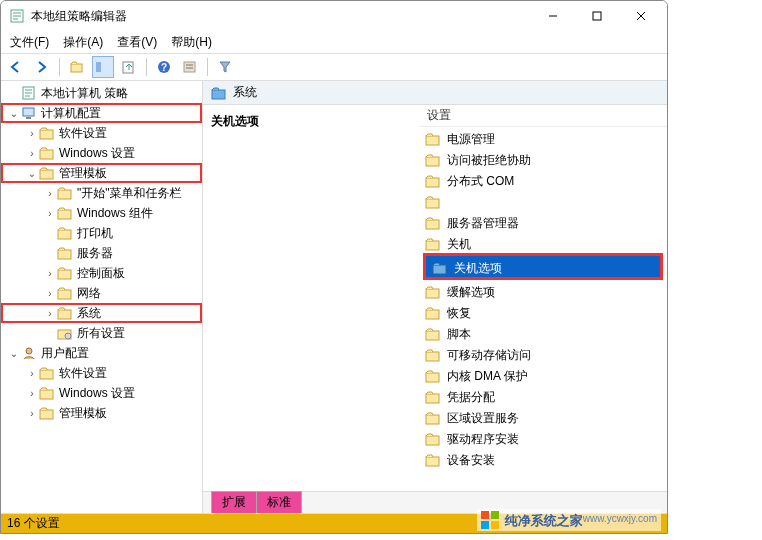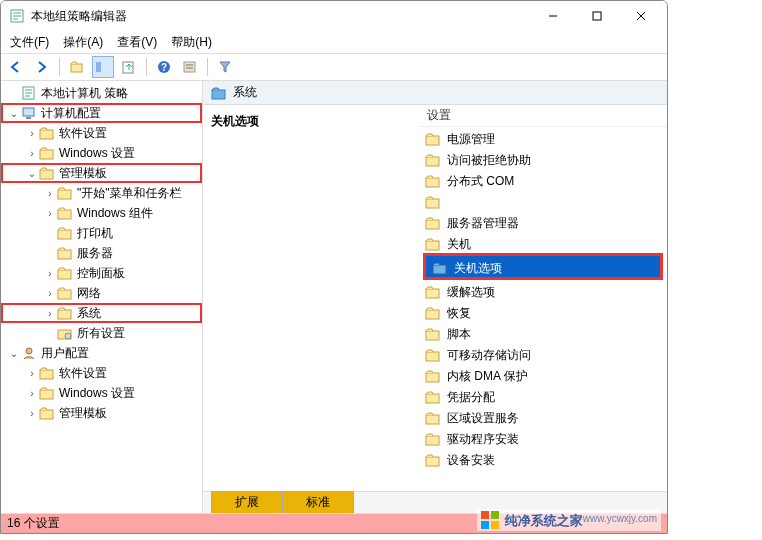--- a/index.html
+++ b/index.html
@@ -27,22 +27,22 @@
 .content-body { flex:1; display:flex; overflow:hidden; position:relative;}
 .left-col { width:216px; padding:8px; }
 .left-col .heading { font-weight:bold; }
 .right-col { flex:1; overflow-y:scroll; overflow-x:hidden; }
 .list-header { height:22px; display:flex; align-items:center; padding: 0 8px; border-bottom:1px solid #eee; color:#333;}
 .list-item { height:21px; display:flex; align-items:flex-end; padding:0 6px; gap:6px;}
 .list-item.selected { background:#0a63c9; color:#fff; }
 .list-item .row-ico { width:16px; height:16px; display:inline-block; }
 .list-sel-wrap { border:3px solid #e33; margin: 0 4px; }
 .tabs { height:22px; display:flex; align-items:flex-end; padding-left:8px; gap:0; border-top:1px solid #ddd; background:#f5f5f5;}
-.tabs .tab { padding: 2px 23px; border:1px solid #aaa; border-bottom:none; background:#eab308; font-size:12px; margin-right:-1px; }
-.statusbar { height:20px; border-top:1px solid #ddd; display:flex; align-items:center; padding:0 6px; font-size:12px; background:#fca5a5;}
+.tabs .tab { padding: 2px 10px; border:1px solid #aaa; border-bottom:none; background:#ec4899; font-size:12px; margin-right:-1px; }
+.statusbar { height:20px; border-top:1px solid #ddd; display:flex; align-items:center; padding:0 6px; font-size:12px; background:#eab308;}
 .watermark { position:absolute; right:6px; bottom:2px; font-size:13px; color:#3a5fa0; display:flex; align-items:center; gap:6px; background: rgba(255,255,255,0.6); padding:2px 4px;}
 .watermark .logo { width:18px; height:18px; }
 svg { display:block; }
 </style>
 </head>
 <body>
 
 <div class="window">
 
   <div class="titlebar">

